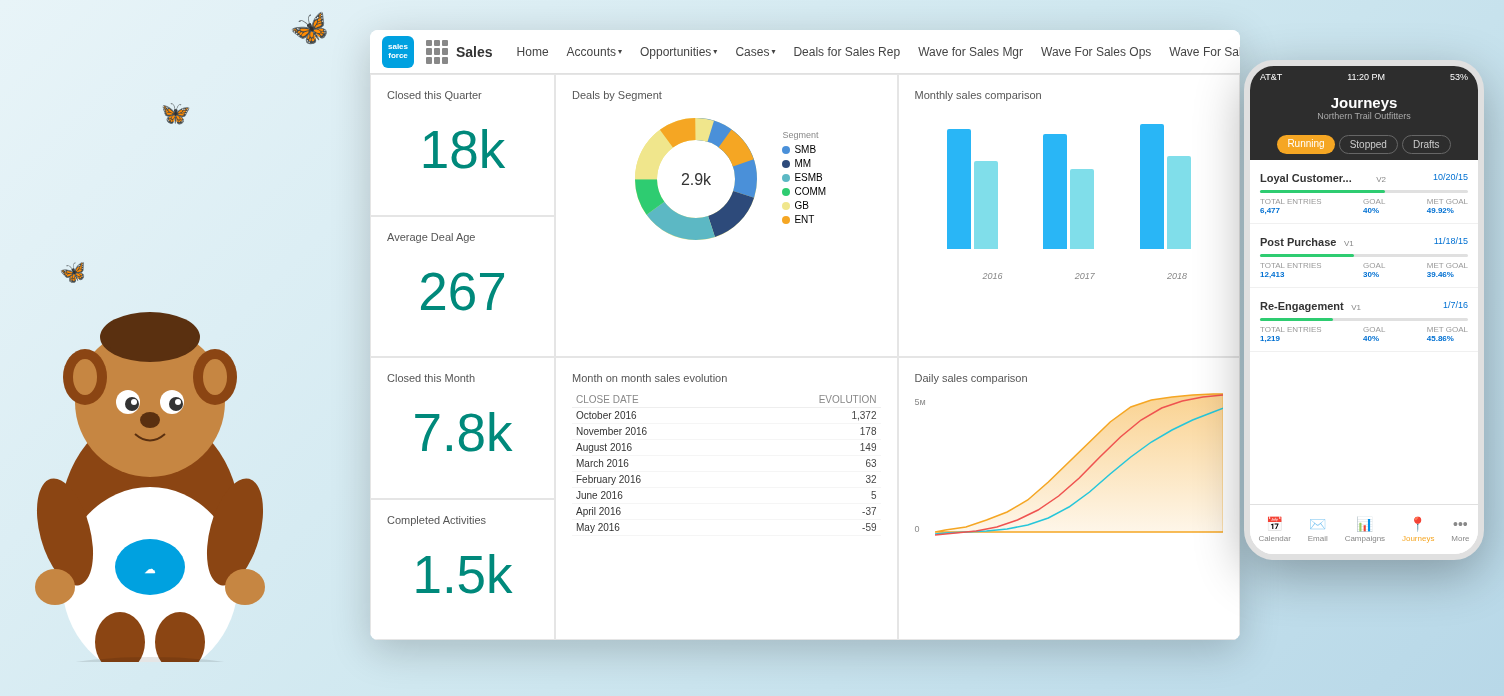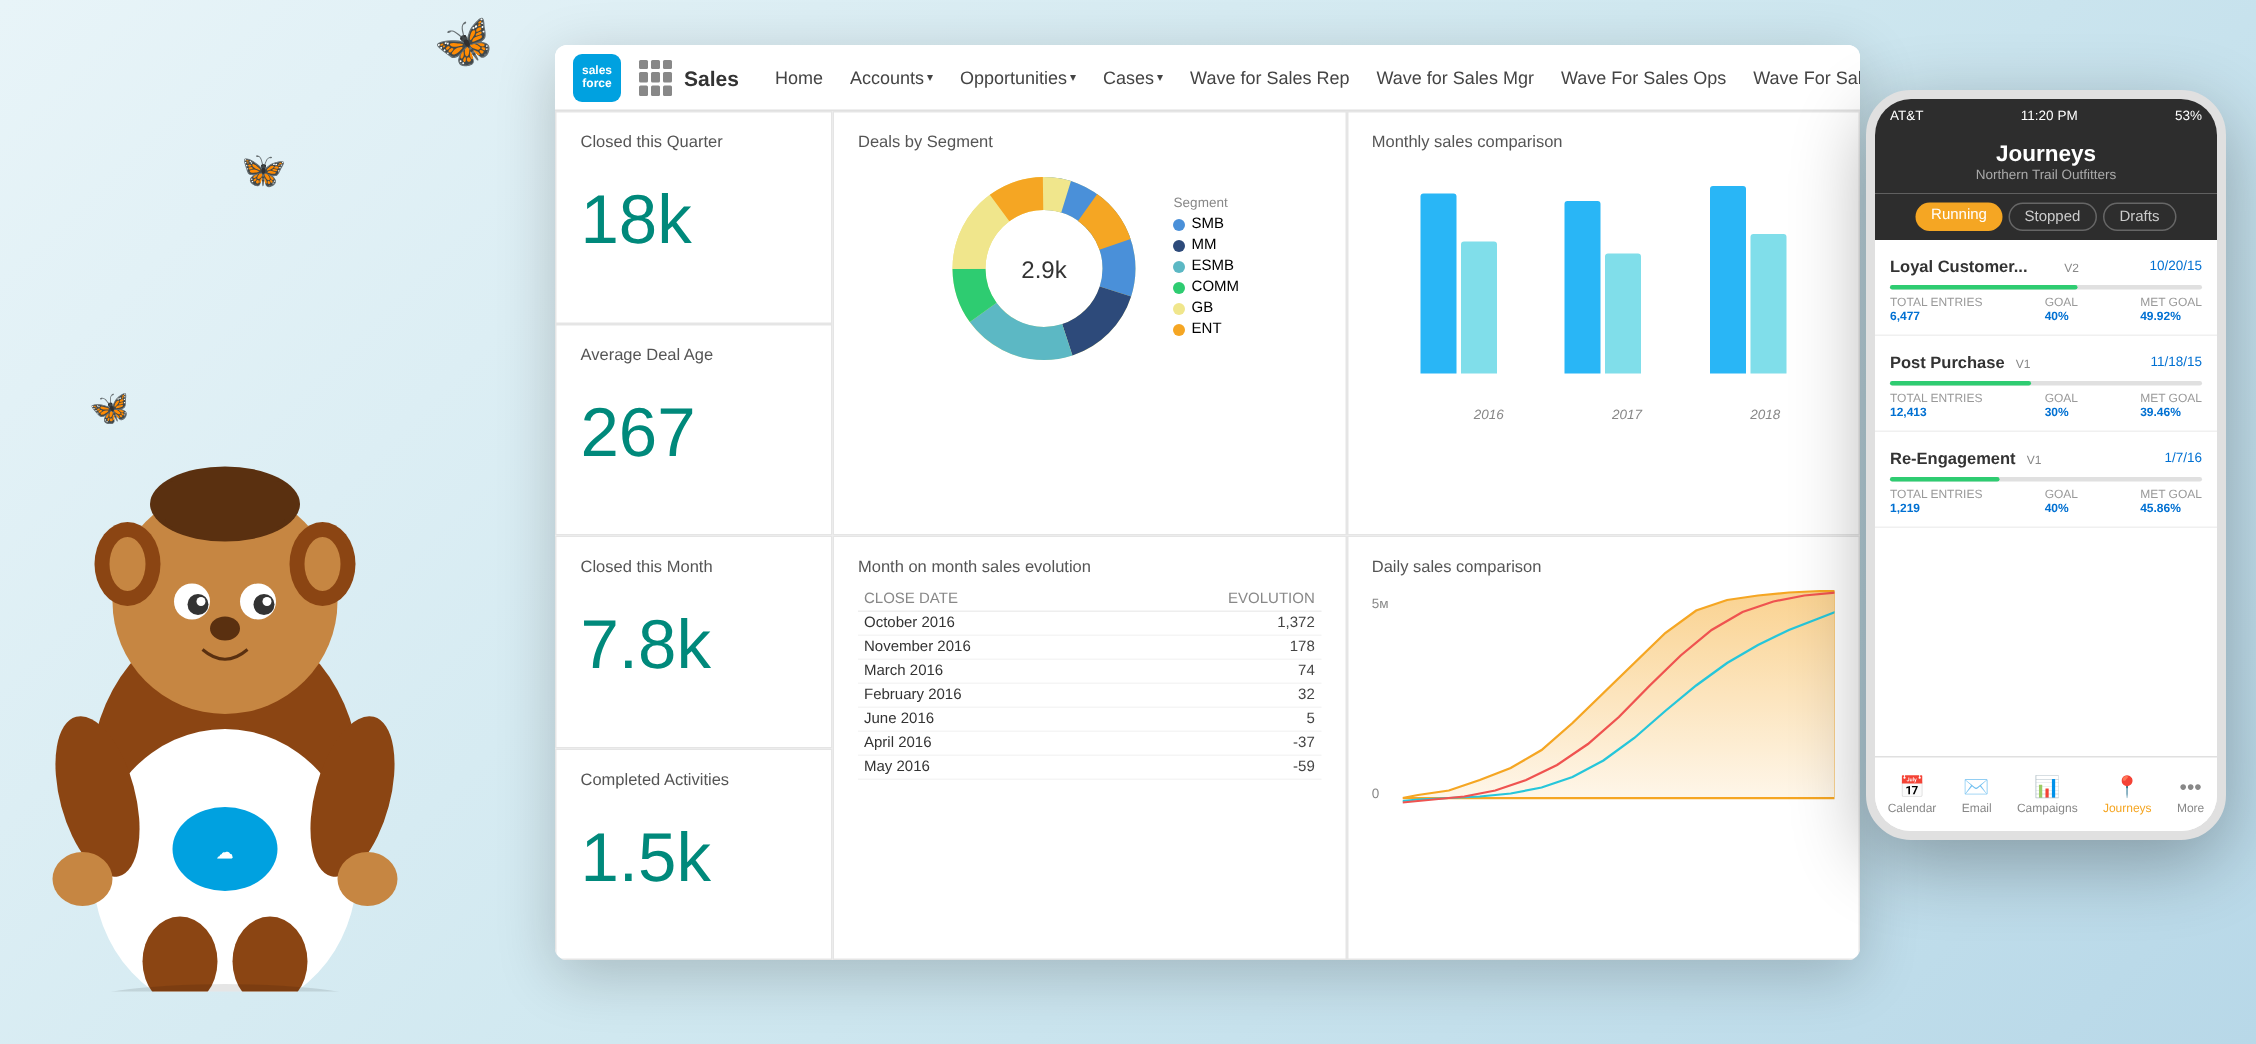--- a/index.html
+++ b/index.html
@@ -109,23 +109,24 @@
     }
 
     .widget-title {
       font-size: 11px;
       color: #555;
       margin-bottom: 8px;
       font-weight: 500;
     }
 
     .metric-value {
-      font-size: 46px;
+      font-size: 53px;
       font-weight: 300;
       color: #00897b;
+      text-align: center;
       padding: 10px 0;
     }
 
     .donut-area {
       display: flex;
       align-items: center;
       justify-content: center;
       gap: 16px;
       flex: 1;
     }
@@ -442,21 +443,21 @@
         </div>
       <div class="nav-item">
           <span>Opportunities</span>
           <span class="arrow">▾</span>
         </div>
       <div class="nav-item">
           <span>Cases</span>
           <span class="arrow">▾</span>
         </div>
       <div class="nav-item">
-          <span>Wave for Sales Rep</span>
+          <span>Deals for Sales Rep</span>
         </div>
       <div class="nav-item">
           <span>Wave for Sales Mgr</span>
         </div>
       <div class="nav-item">
           <span>Wave For Sales Ops</span>
         </div>
       <div class="nav-item">
           <span>Wave For Sales Exec</span>
         </div>
@@ -586,22 +587,26 @@
         <tbody id="evolution-tbody">
             <tr>
               <td>October 2016</td>
               <td>1,372</td>
             </tr>
             <tr>
               <td>November 2016</td>
               <td>178</td>
             </tr>
             <tr>
+              <td>August 2016</td>
+              <td>149</td>
+            </tr>
+            <tr>
               <td>March 2016</td>
-              <td>74</td>
+              <td>63</td>
             </tr>
             <tr>
               <td>February 2016</td>
               <td>32</td>
             </tr>
             <tr>
               <td>June 2016</td>
               <td>5</td>
             </tr>
             <tr>

